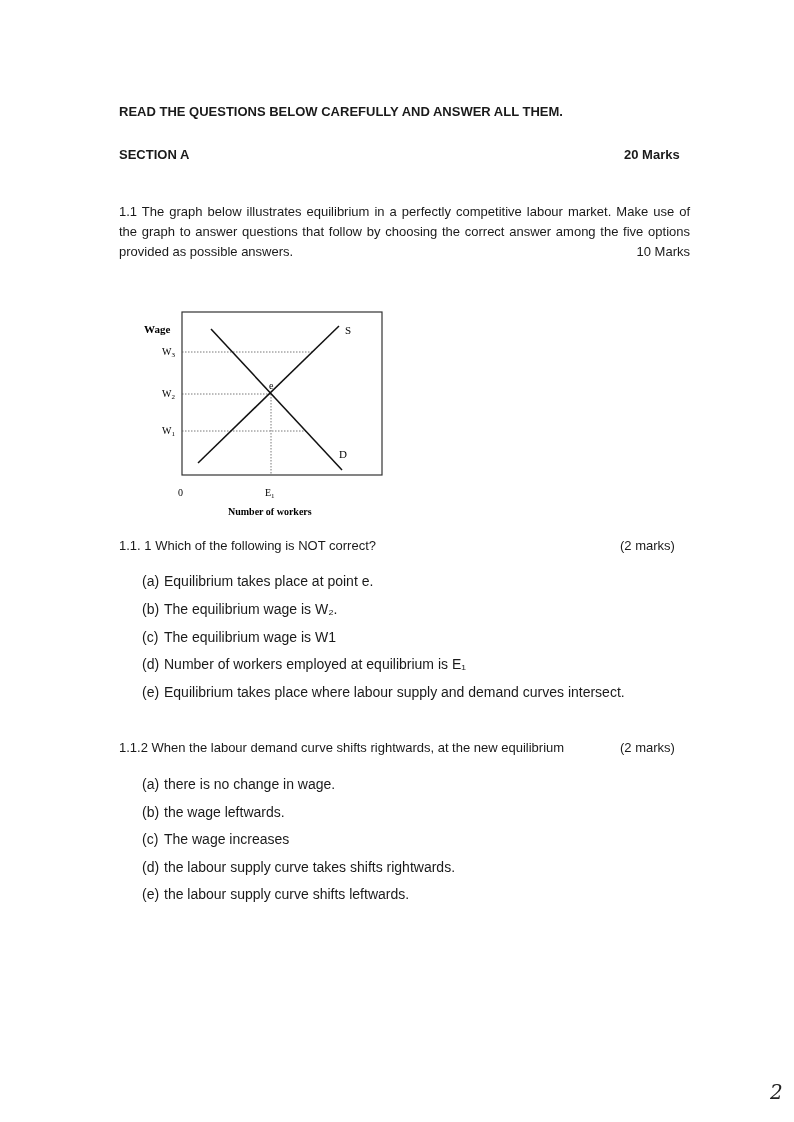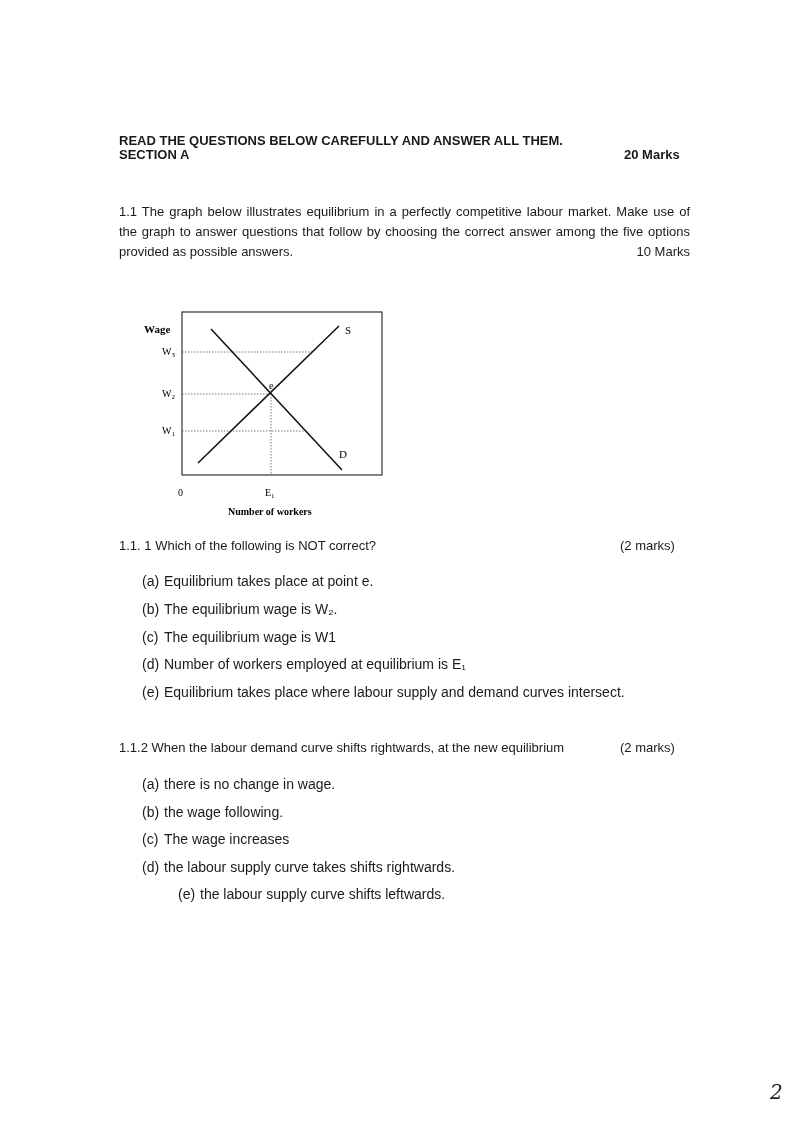--- a/index.html
+++ b/index.html
@@ -11,21 +11,21 @@
   .para { position:absolute; left:119px; width:571px; font-size:13px; line-height:20px; text-align:justify; }
   .para .marks { float:right; font-weight:normal; }
   .opt { position:absolute; left:142px; font-size:14px; line-height:17px; white-space:nowrap; }
   .opt .lbl { display:inline-block; width:22px; }
   svg text { font-family:"Liberation Serif", serif; }
   .pagenum { position:absolute; left:770px; top:1080px; font-family:"DejaVu Serif", serif; font-style:italic; font-size:20px; color:#222; }
 </style>
 </head>
 <body>
 
-<div class="abs txt bold" style="left:119px; top:132px;text-align:center;">READ THE QUESTIONS BELOW CAREFULLY AND ANSWER ALL THEM.</div>
+<div class="abs txt bold" style="left:119px; top:103px;text-align:center;">READ THE QUESTIONS BELOW CAREFULLY AND ANSWER ALL THEM.</div>
 <div class="abs txt bold" style="left:119px; top:146px;">SECTION A</div>
 <div class="abs txt bold" style="left:624px; top:146px;">20 Marks</div>
 
 <div class="para" style="top:202px;">
   <span>1.1 The graph below illustrates equilibrium in a perfectly competitive labour market. Make use of the graph to answer questions that follow by choosing the correct answer among the five options provided as possible answers.</span>
   <span class="marks">10 Marks</span>
 </div>
 
 <svg class="abs" style="left:135px; top:300px;" width="260" height="225" viewBox="0 0 260 225">
 
@@ -57,18 +57,18 @@
 <div class="opt" style="top:573px;"><span class="lbl">(a)</span><span>Equilibrium takes place at point e.</span></div>
 <div class="opt" style="top:601px;"><span class="lbl">(b)</span><span>The equilibrium wage is W₂.</span></div>
 <div class="opt" style="top:629px;"><span class="lbl">(c)</span><span>The equilibrium wage is W1</span></div>
 <div class="opt" style="top:656px;"><span class="lbl">(d)</span><span>Number of workers employed at equilibrium is E₁</span></div>
 <div class="opt" style="top:684px;"><span class="lbl">(e)</span><span>Equilibrium takes place where labour supply and demand curves intersect.</span></div>
 
 <div class="abs txt" style="left:119px; top:739px;">1.1.2 When the labour demand curve shifts rightwards, at the new equilibrium</div>
 <div class="abs txt" style="left:620px; top:739px;">(2 marks)</div>
 
 <div class="opt" style="top:776px;"><span class="lbl">(a)</span><span>there is no change in wage.</span></div>
-<div class="opt" style="top:804px;"><span class="lbl">(b)</span><span>the wage following.</span></div>
+<div class="opt" style="top:804px;"><span class="lbl">(b)</span><span>the wage leftwards.</span></div>
 <div class="opt" style="top:831px;"><span class="lbl">(c)</span><span>The wage increases</span></div>
 <div class="opt" style="top:859px;"><span class="lbl">(d)</span><span>the labour supply curve takes shifts rightwards.</span></div>
-<div class="opt" style="top:886px;margin-left:36px;"><span class="lbl">(e)</span><span>the labour supply curve shifts leftwards.</span></div>
+<div class="opt" style="top:886px;"><span class="lbl">(e)</span><span>the labour supply curve shifts leftwards.</span></div>
 
 <div class="pagenum">2</div>
 
 </body></html>

